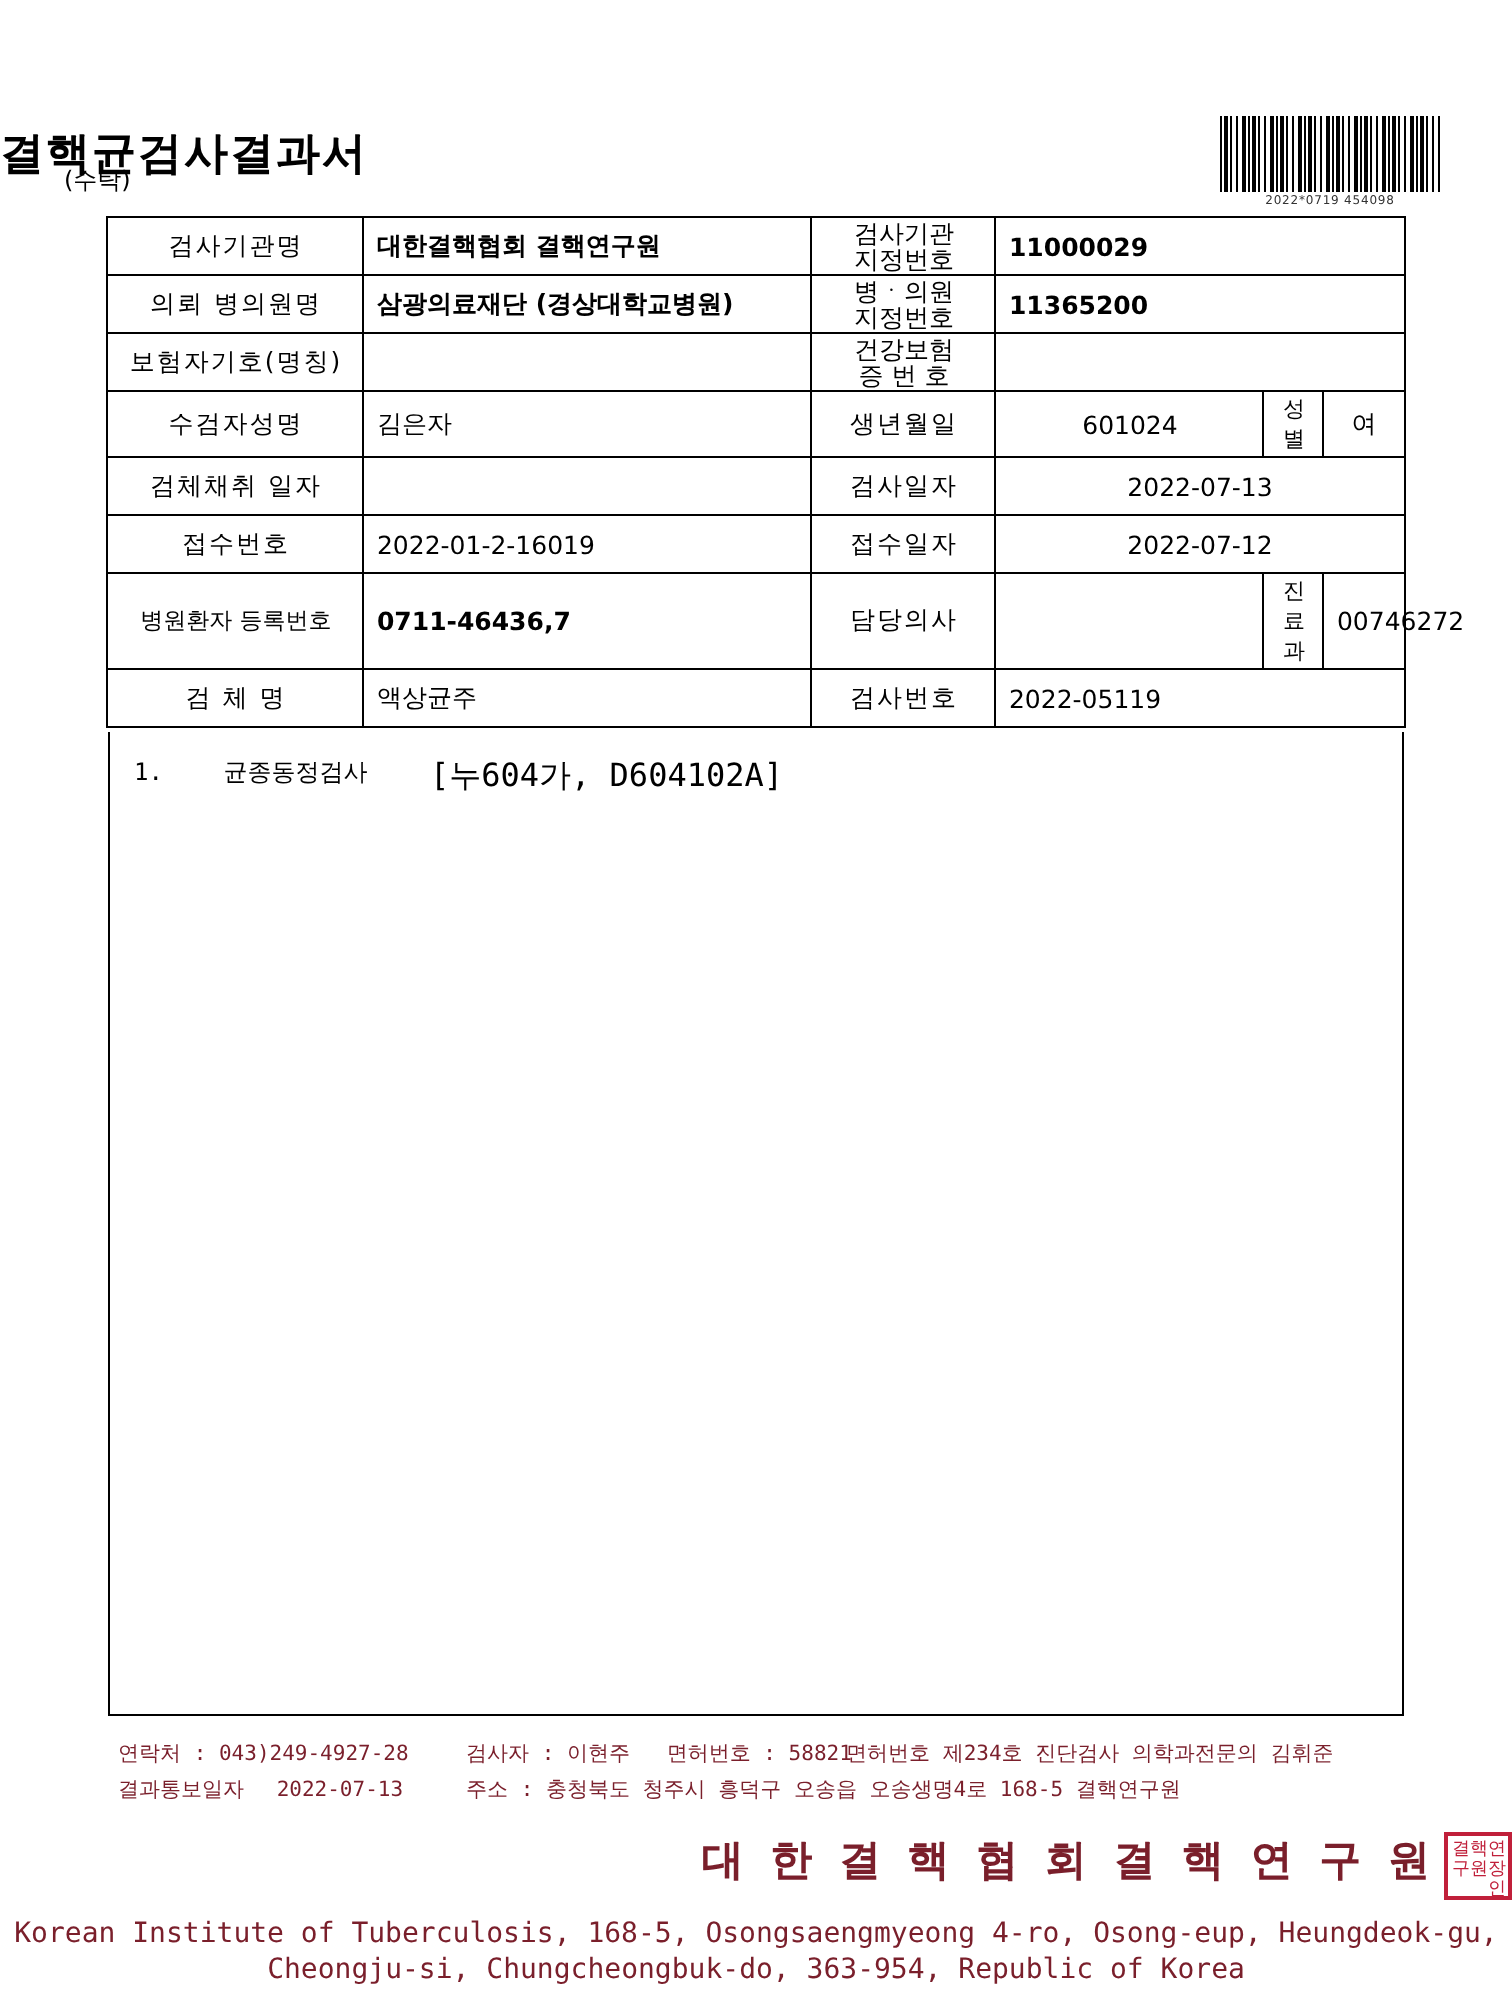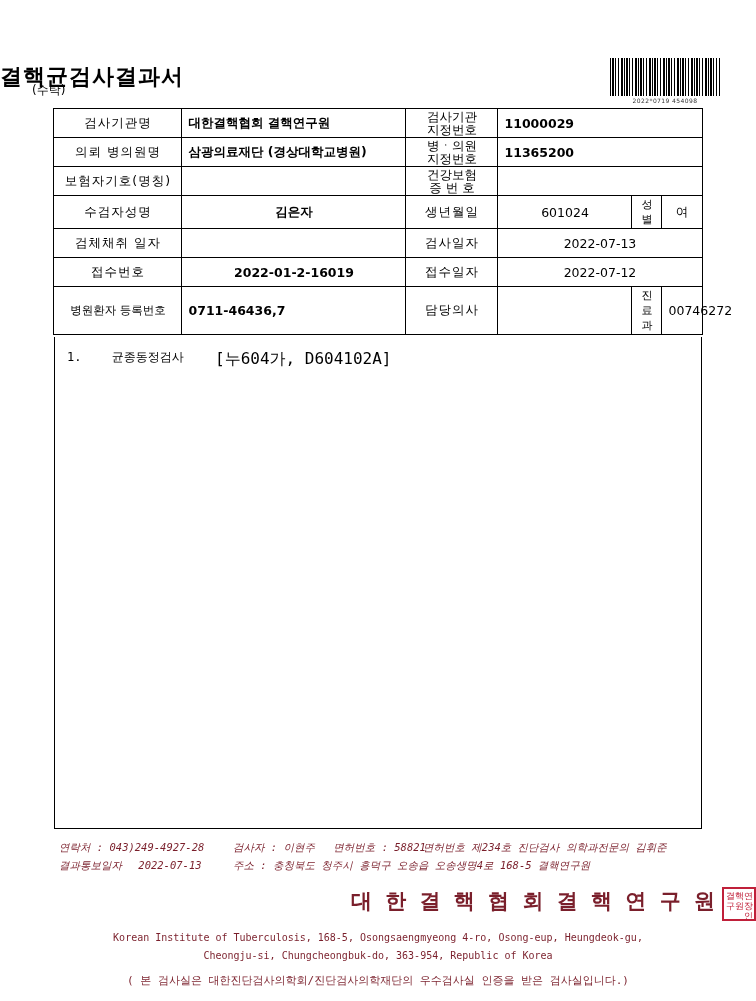--- a/index.html
+++ b/index.html
@@ -99,22 +99,21 @@
   td.val {
     text-align: left;
     font-size: 12.5px;
     font-weight: bold;
   }
   td.val-c {
     text-align: center;
     font-size: 11.5px;
   }
   td.bold {
-    font-weight: bold;
-    text-align: center;
+    font-weight: normal;
   }
 
   
   .result-box {
     width: 648px;
     margin: 0 auto;
     border: 1px solid #000;
     border-top: none;
     height: 492px;
     box-sizing: border-box;
@@ -147,21 +146,20 @@
     margin: 0 auto;
     position: relative;
     margin-top: 12px;
     font-family: "DejaVu Sans Mono", monospace;
     color: #7a1f2b;
   }
   .f-row {
     position: relative;
     height: 18px;
     font-size: 10.5px;
-    font-style: italic;
   }
   .f-contact { position: absolute; left: 26px; top: 0; }
   .f-tester  { position: absolute; left: 200px; top: 0; }
   .f-license { position: absolute; left: 390px; top: 0; }
   .f-notify  { position: absolute; left: 26px; top: 0; }
   .f-addr    { position: absolute; left: 200px; top: 0; }
 
   .org-line {
     text-align: right;
     font-size: 21px;
@@ -185,21 +183,21 @@
     position: relative;
     top: 2px;
     box-sizing: border-box;
     padding: 2px 1px;
     letter-spacing: 0;
     font-weight: normal;
     overflow: hidden;
   }
   .eng-addr {
     text-align: center;
-    font-size: 10px;
+    font-size: 14px;
     color: #7a1f2b;
     font-family: "DejaVu Sans Mono", monospace;
     margin-top: 10px;
     line-height: 18px;
   }
   .note {
     text-align: center;
     font-size: 11px;
     color: #7a1f2b;
     font-family: "DejaVu Sans Mono", monospace;
@@ -271,20 +269,26 @@
         <td class="lab">접수일자</td>
         <td class="val-c" colspan="4">2022-07-12</td>
       </tr>
       <tr>
         <td class="lab" style="font-size:11.5px;letter-spacing:0">병원환자 등록번호</td>
         <td class="val">0711-46436,7</td>
         <td class="lab">담당의사</td>
         <td class="val-c" colspan="2"></td>
         <td class="lab" style="font-size:11px;letter-spacing:0">진료과</td>
         <td class="val-c">00746272</td>
+      </tr>
+      <tr>
+        <td class="lab">검 체 명</td>
+        <td class="val bold">액상균주</td>
+        <td class="lab">검사번호</td>
+        <td class="val bold" colspan="4">2022-05119</td>
       </tr>
     </tbody>
   </table>
 
   <div class="result-box">
     <div class="result-line1">
       <span>1.</span>
       <span style="margin-left:23px">균종동정검사</span>
     </div>
     <div class="result-code">[누604가,  D604102A]</div>

